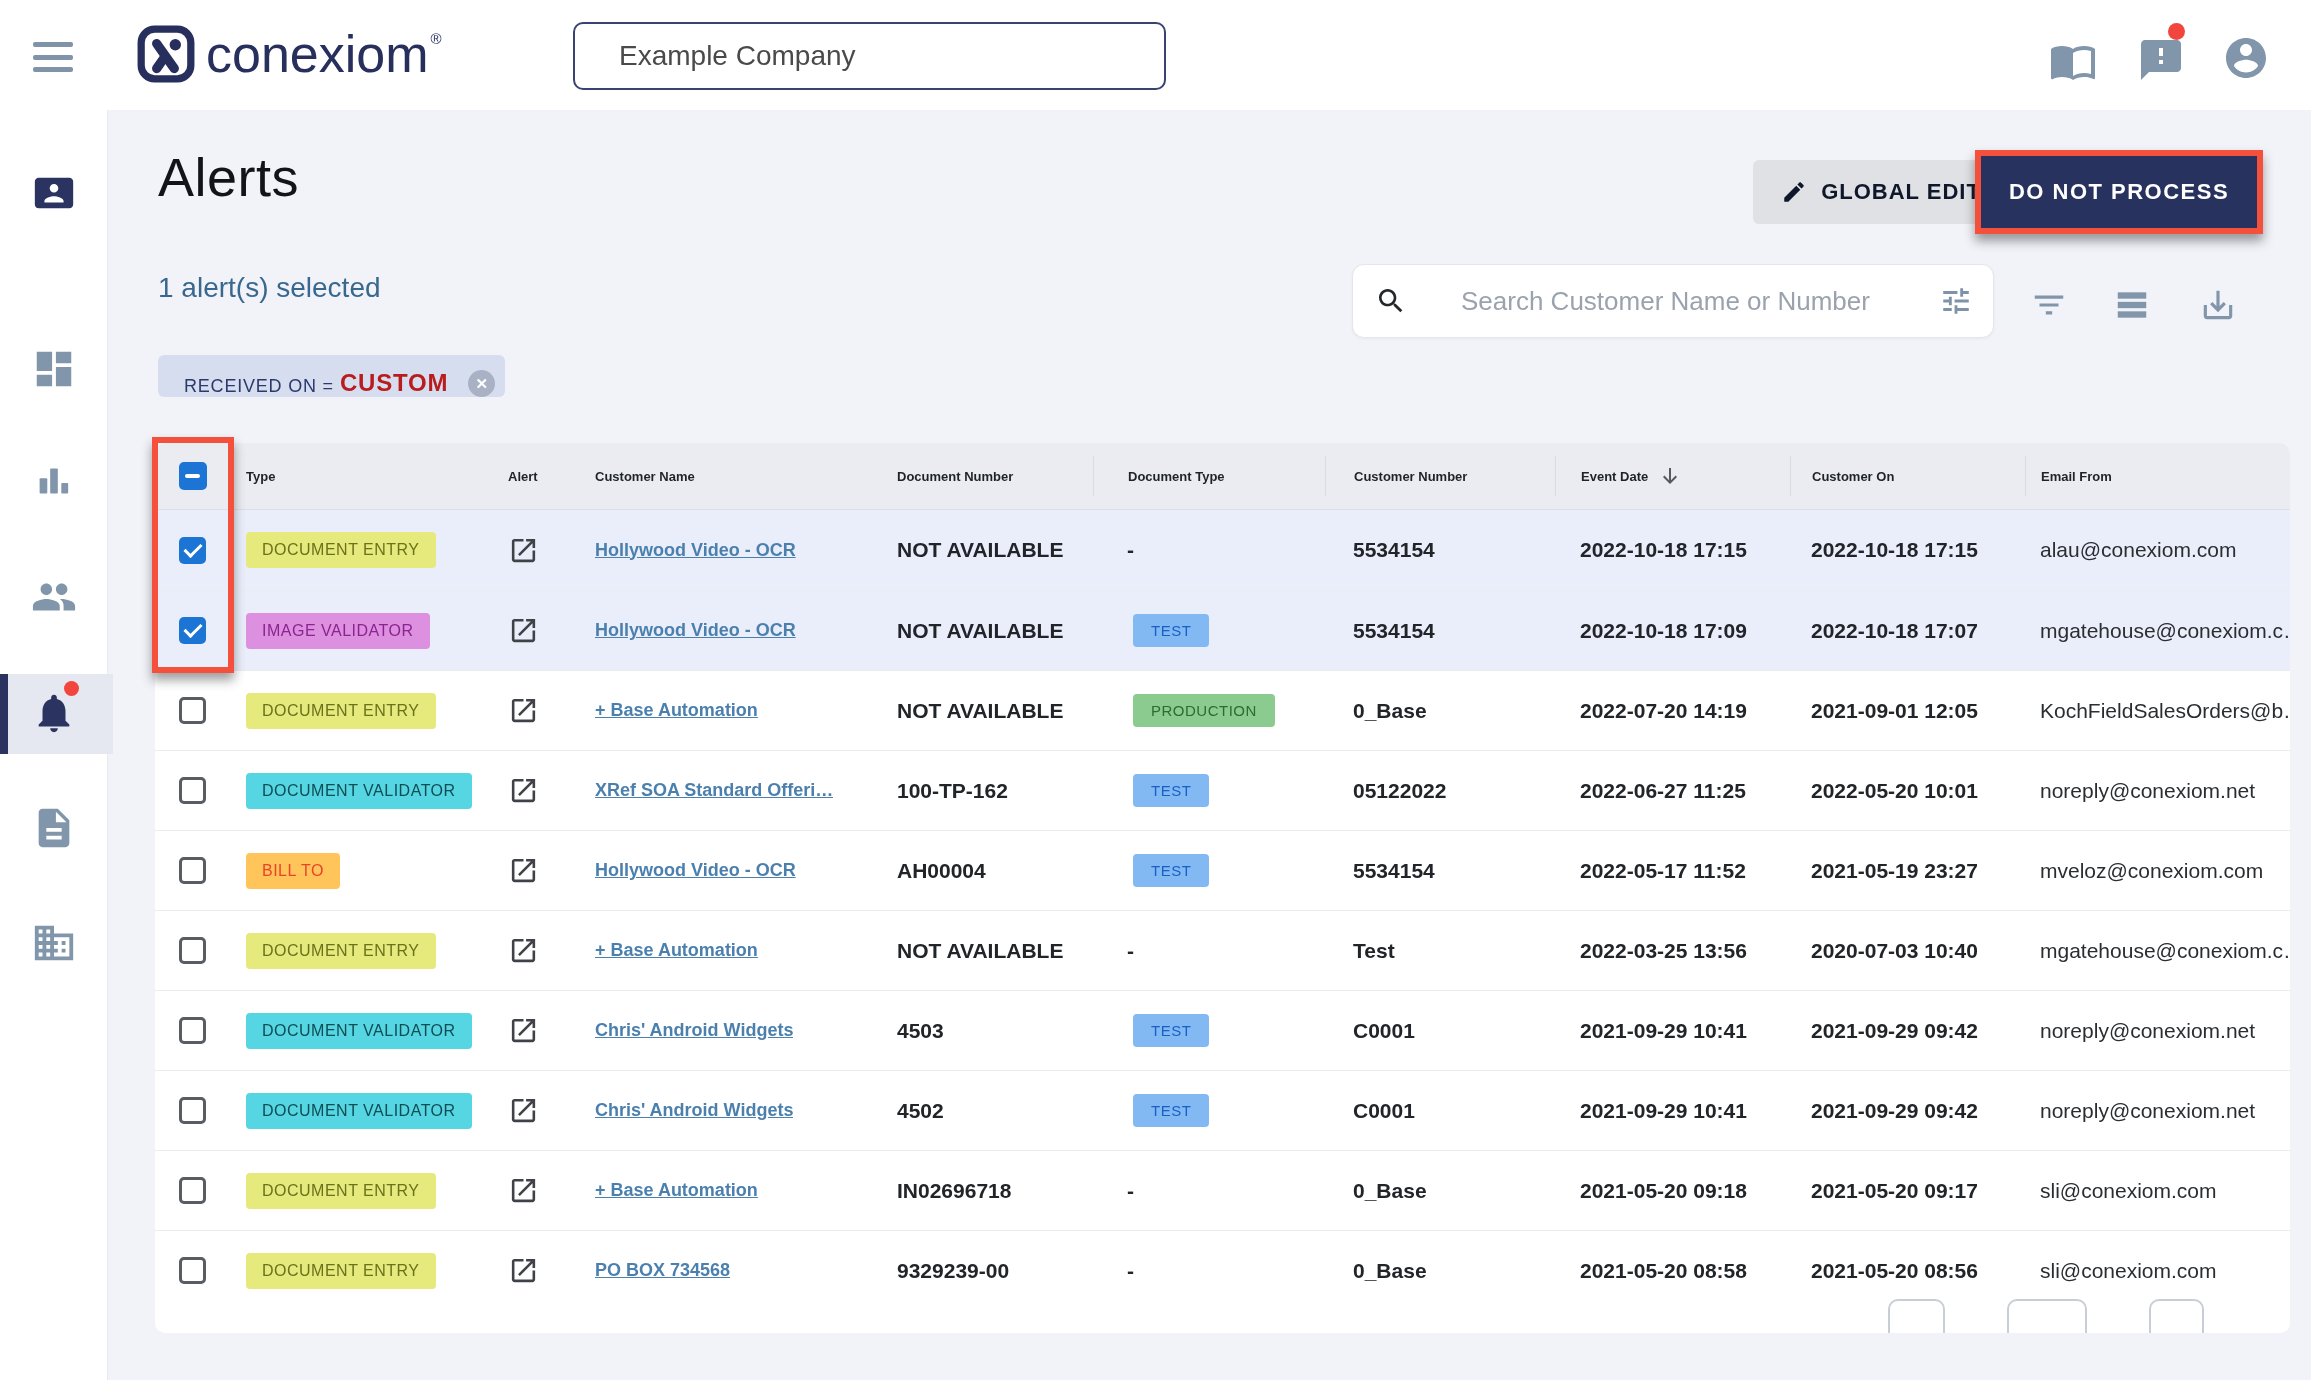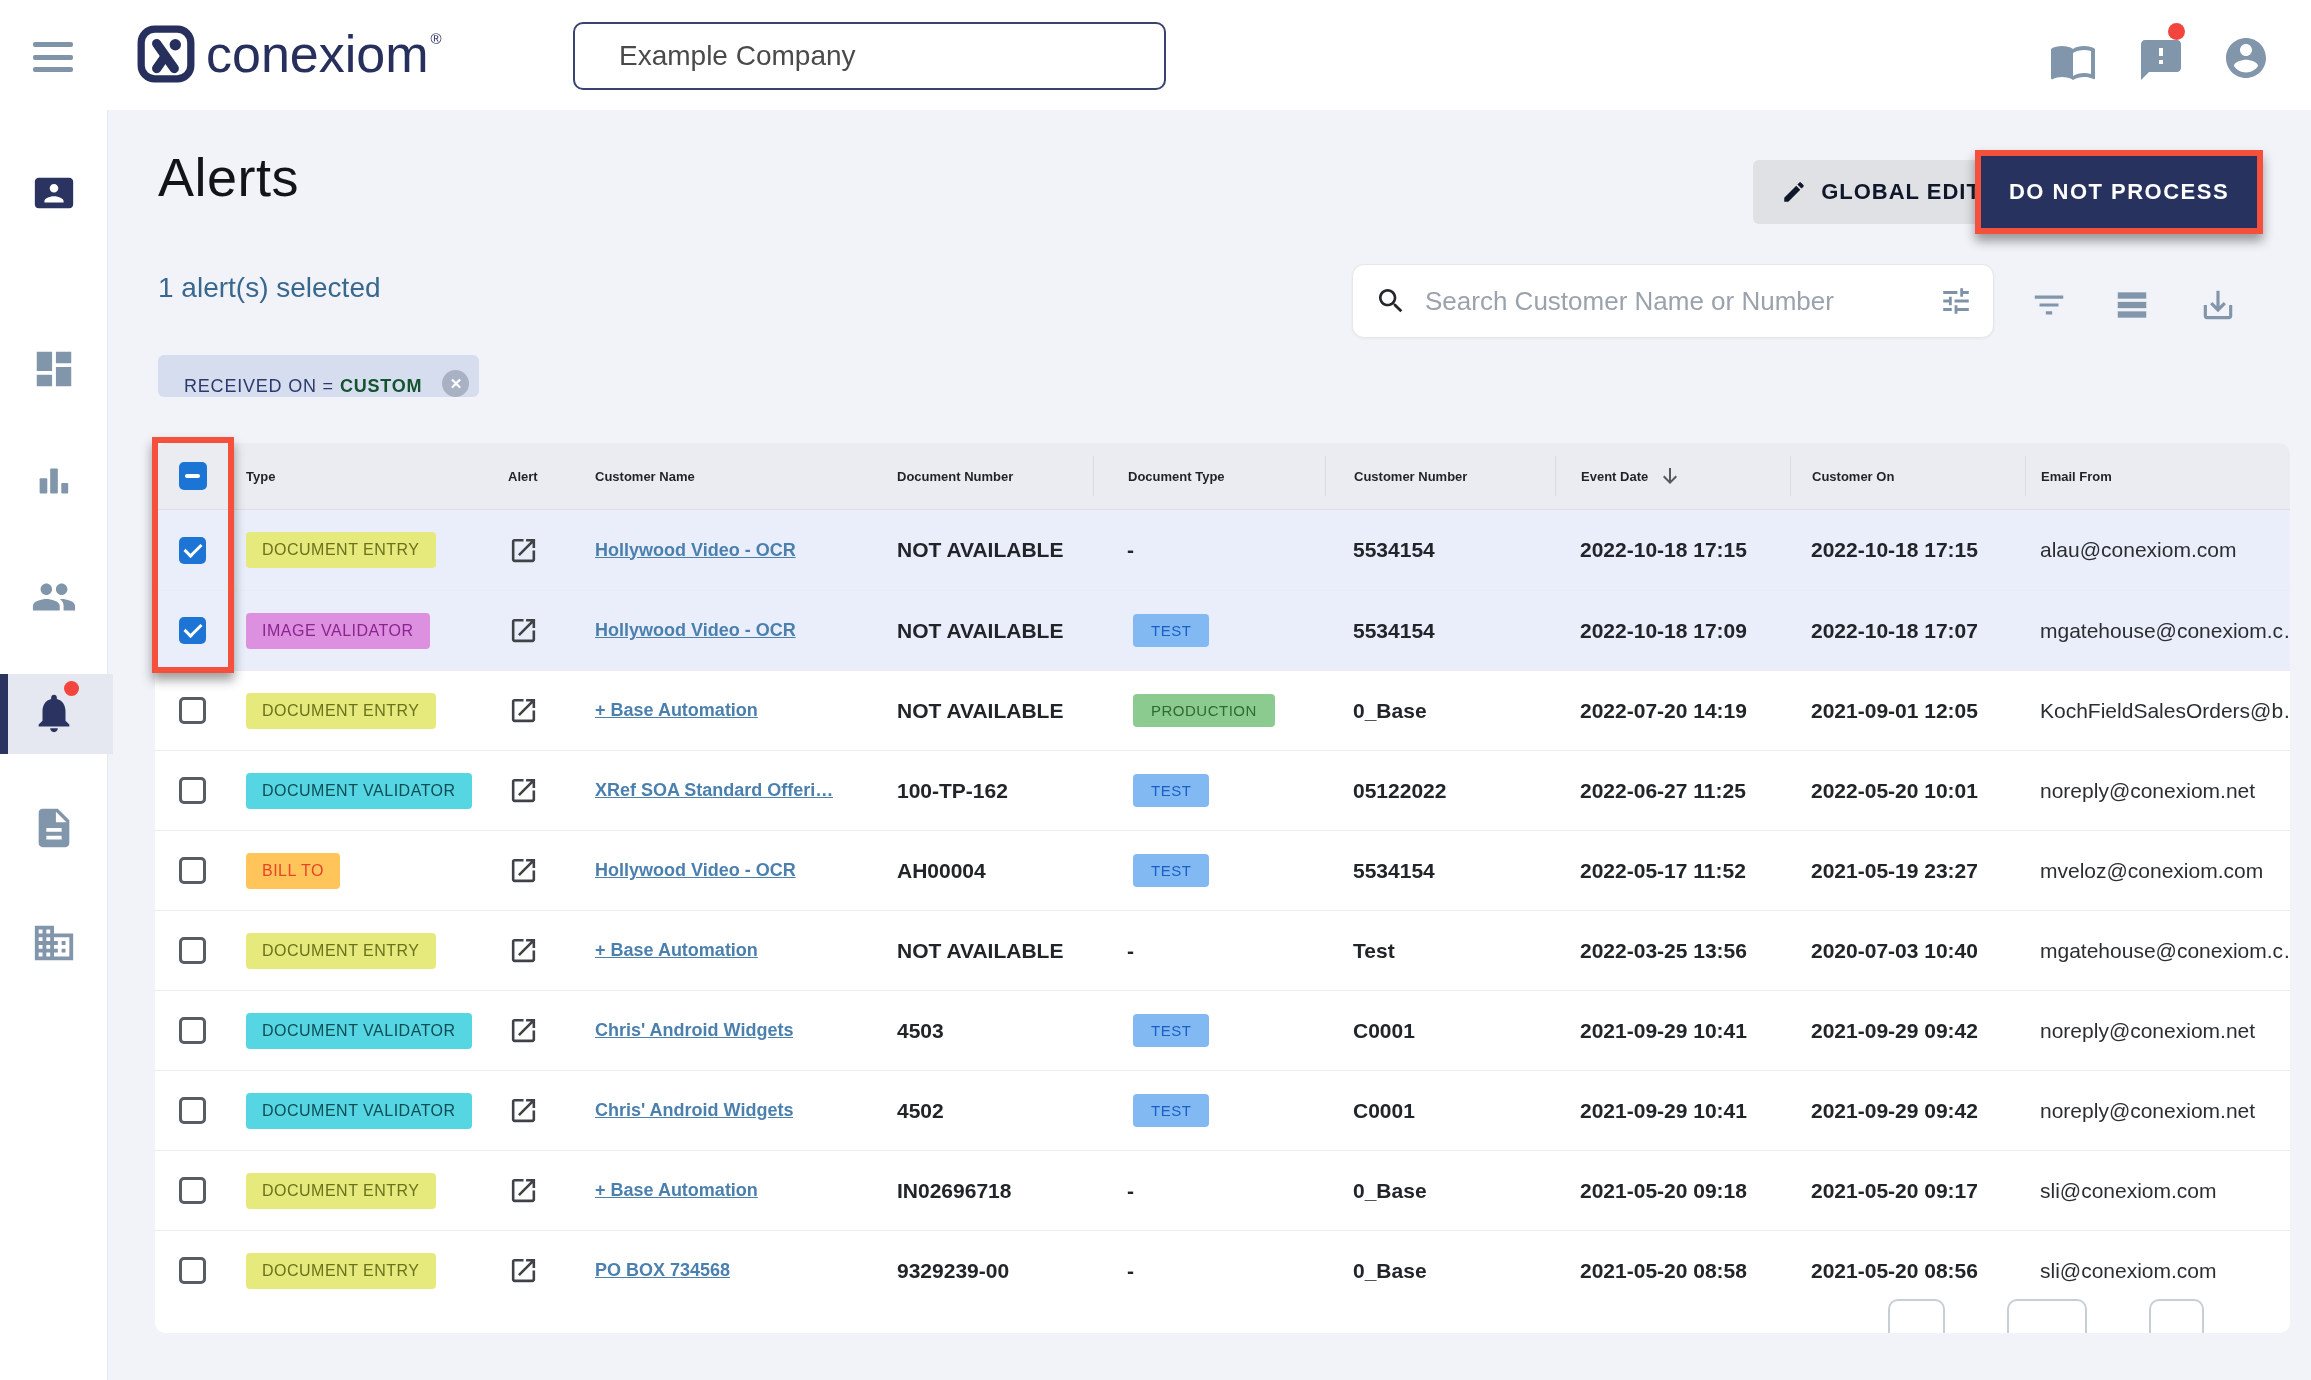--- a/index.html
+++ b/index.html
@@ -41,33 +41,33 @@
   
   .page-title { position:absolute; left:158px; top:146px; font-size:54px; font-weight:400; color:#131419; letter-spacing:0.5px; }
   .btn-global-edit { position:absolute; left:1705px; top:160px; width:256px; height:64px; background:#dfe1e5; border:none; border-radius:6px; display:flex; align-items:center; justify-content:center; gap:14px; font-family:inherit; font-size:22px; font-weight:700; letter-spacing:1px; color:#0f172a; cursor:pointer;margin-left:48px; }
   .btn-global-edit svg { width:26px; height:26px; }
   .annot { border:6px solid #f4503c; box-shadow:0 7px 10px rgba(40,40,40,0.45); z-index:8; }
   .annot-dnp { position:absolute; left:1975px; top:150px; width:288px; height:84px; }
   .btn-dnp { width:100%; height:100%; background:#28325f; border:none; color:#fff; font-family:inherit; font-size:22px; font-weight:700; letter-spacing:1.5px; cursor:pointer; }
   .annot-checkboxes { position:absolute; left:152px; top:437px; width:82px; height:236px; }
   .selected-count { position:absolute; left:158px; top:272px; font-size:28px; font-weight:400; color:#39688f; }
   
-  .search-box { position:absolute; left:1352px; top:264px; width:642px; height:74px; background:#fff; border:1px solid #e4e6ea; border-radius:12px; box-shadow:0 1px 3px rgba(30,30,60,0.05); display:flex; align-items:center; padding:0 20px 0 22px; }
+  .search-box { position:absolute; left:1352px; top:264px; width:642px; height:74px; background:#fff; border:1px solid #e4e6ea; border-radius:12px; box-shadow:0 1px 3px rgba(30,30,60,0.05); display:flex; align-items:center; padding:0 20px 0 22px;gap:36px; }
   .search-box svg.mag { width:32px; height:32px; color:#23272b; flex:0 0 auto; }
   .search-input { flex:1; border:none; outline:none; background:transparent; margin-left:18px; font-family:inherit; font-size:26px; color:#333; min-width:0; }
   .search-input::placeholder { color:#9aa3ad; }
   .search-box svg.tune { width:34px; height:34px; color:#7e93a9; flex:0 0 auto; cursor:pointer; }
   .toolbar-icon { position:absolute; width:38px; height:38px; color:#8296ab; cursor:pointer; top:286px; }
   .ti-filter { left:2030px; }
   .ti-density { left:2113px; }
   .ti-download { left:2199px; }
   
   .chip { position:absolute; left:158px; top:355px; height:42px; background:#d6ddef; border-radius:6px; display:flex; align-items:flex-end; padding:0 10px 0 26px; }
   .chip-label { font-size:18px; letter-spacing:0.8px; color:#2b3a6d; font-weight:500; }
-  .chip-value { font-size:18px; letter-spacing:0.8px; color:#14532d; font-weight:800; margin-left:6px; }
+  .chip-value { font-size:24px; letter-spacing:0.8px; color:#b91c1c; font-weight:800; margin-left:6px; }
   .chip-close { width:27px; height:27px; margin-left:20px; border-radius:50%; background:#a9b2c4; color:#fff; font-size:15px; font-weight:700; display:flex; align-items:center; justify-content:center; cursor:pointer; }
   
   .card { position:absolute; left:155px; top:443px; width:2135px; height:890px; background:#fff; border-radius:10px; overflow:hidden; }
   .grid-row { display:grid; grid-template-columns:75px 245px 90px 300px 228px 232px 230px 235px 235px 1fr; align-items:center; }
   .thead { height:67px; background:#eaecf1; border-bottom:1px solid #dddfe5; }
   .th { font-size:13px; font-weight:700; color:#1f2328; height:40px; display:flex; align-items:center; }
   .th.sep { border-left:1px solid #d9dbe1; }
   .p-type { padding-left:16px; } .p-alert { padding-left:33px; } .p-name { padding-left:30px; }
   .p-docnum { padding-left:32px; } .p-doctype { padding-left:34px; } .p-custnum { padding-left:28px; }
   .p-event { padding-left:25px; } .p-recv { padding-left:21px; } .p-email { padding-left:15px; }

